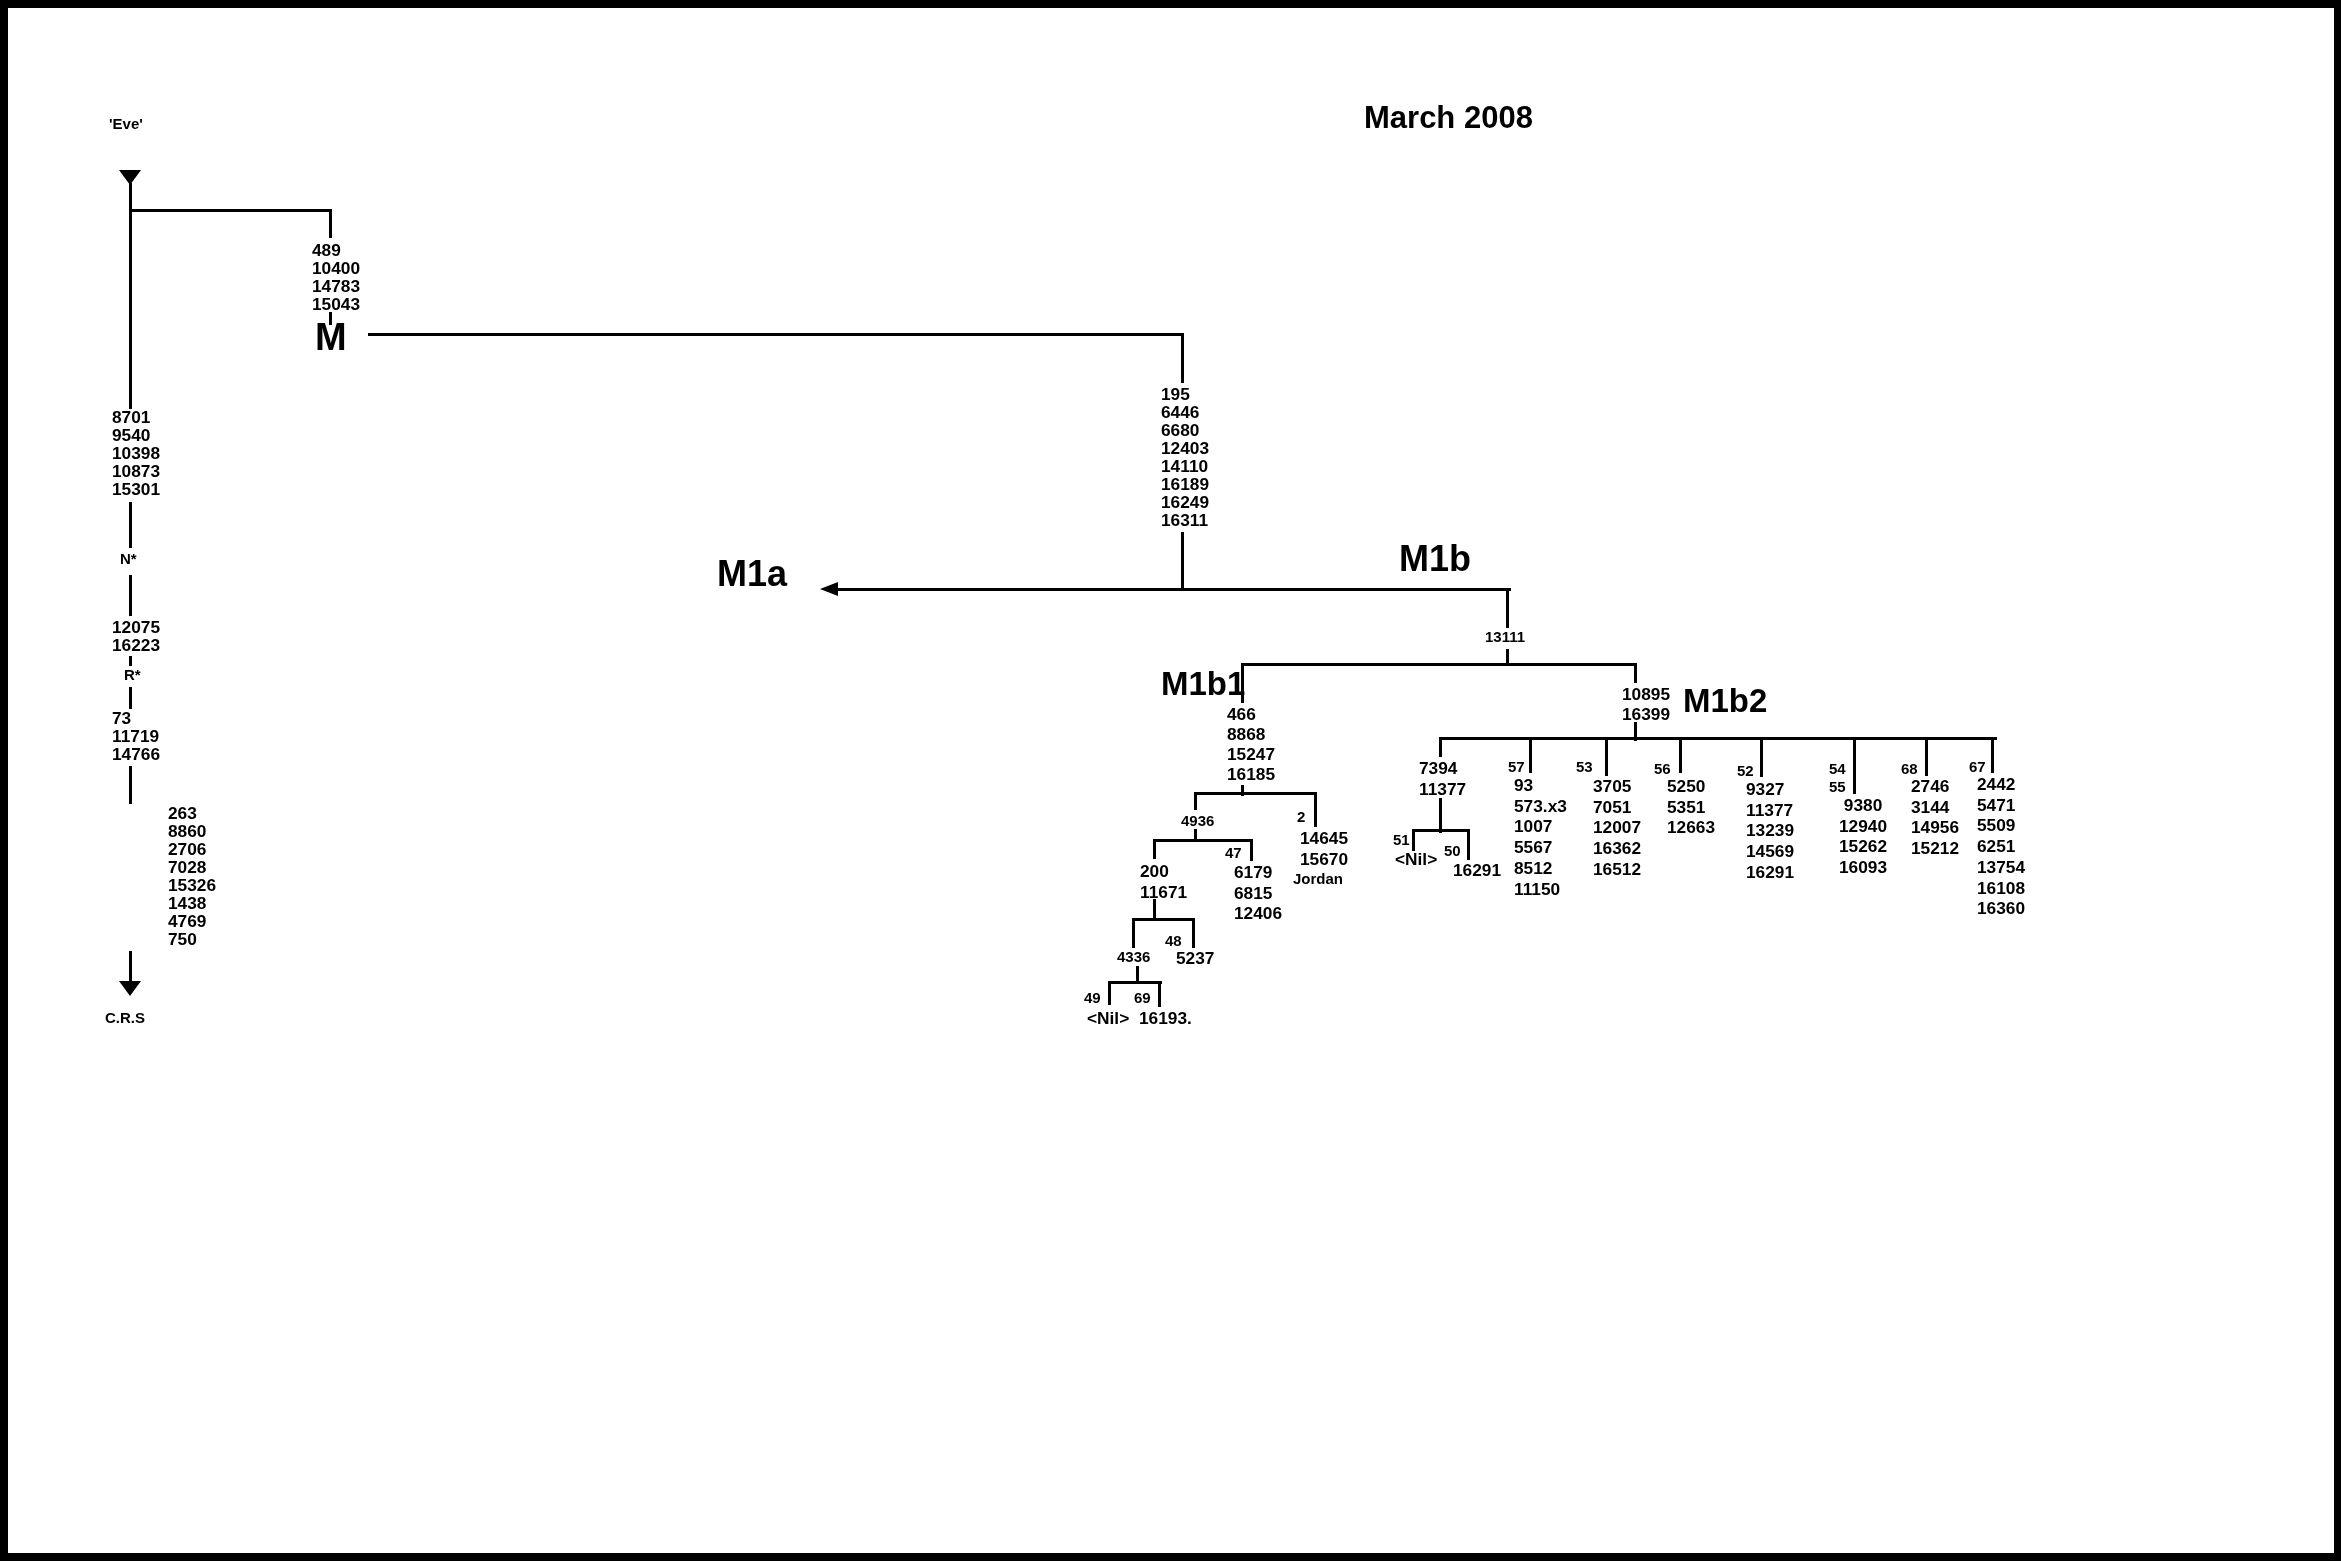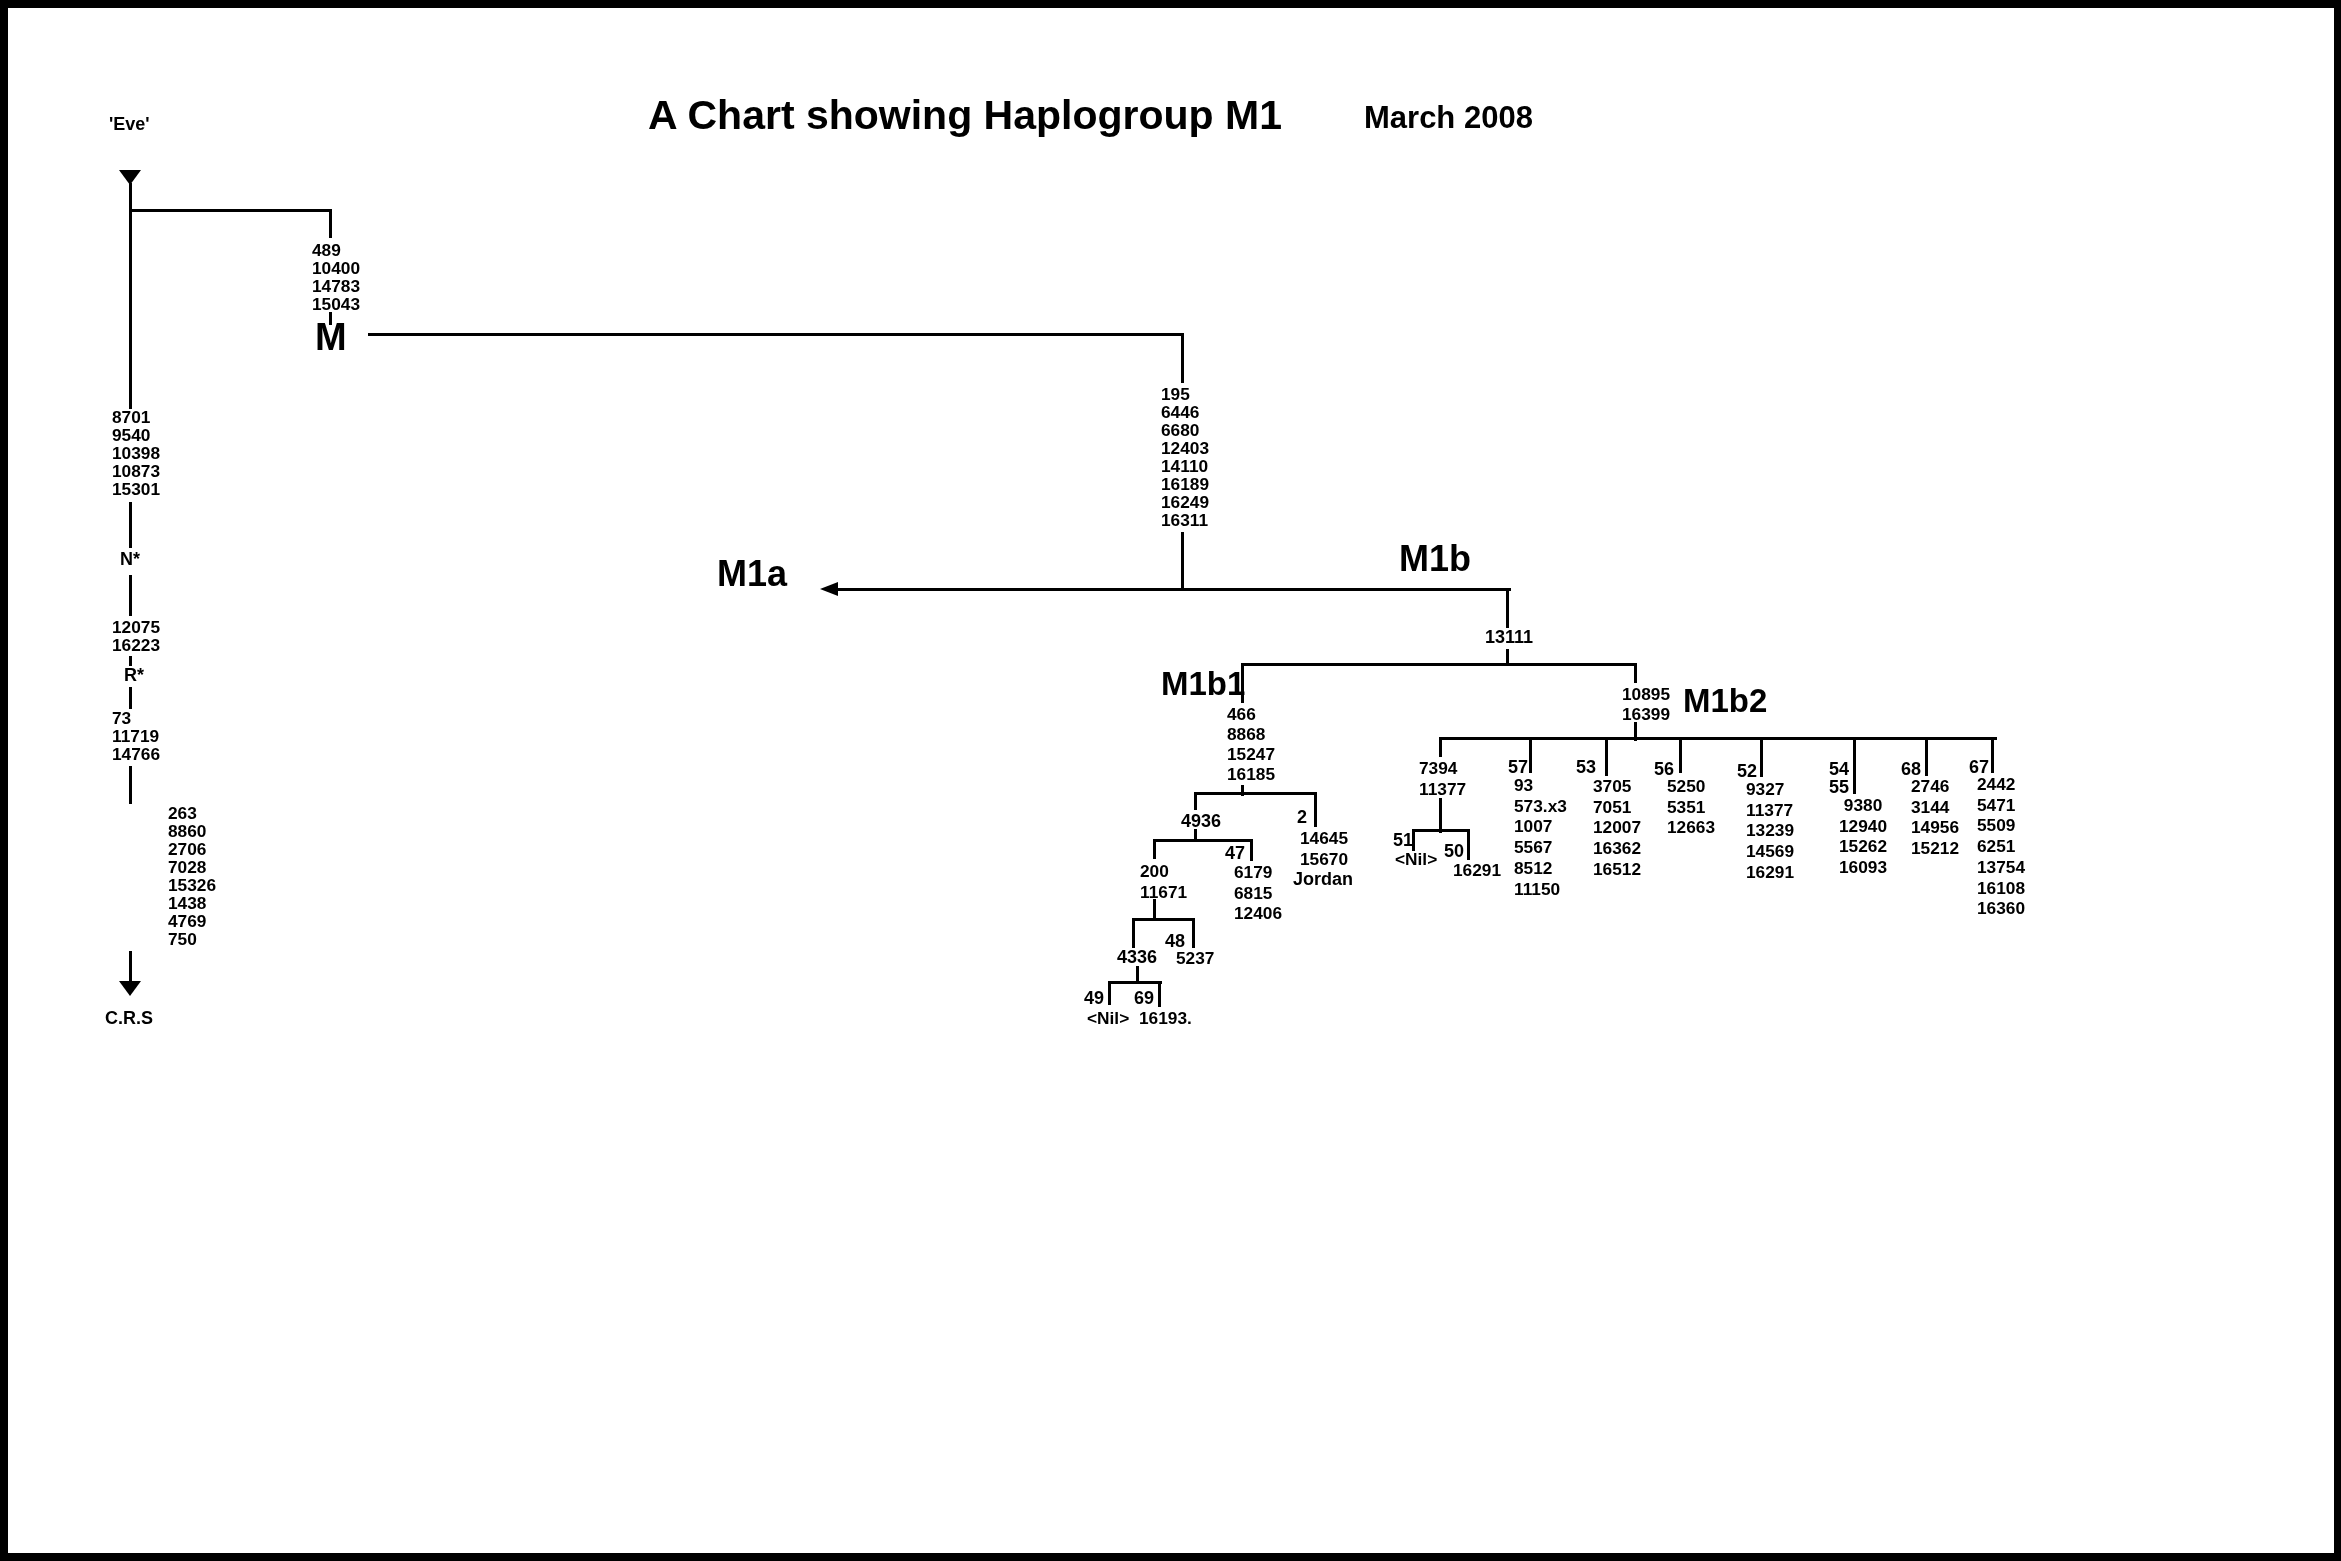--- a/index.html
+++ b/index.html
@@ -12,40 +12,39 @@
     font-family:"Liberation Sans","DejaVu Sans",sans-serif;
     font-weight:bold;
     color:#000;
     overflow:hidden;
   }
   .txt{position:absolute;white-space:pre-line;}
   .mut{font-size:17.3px;line-height:20.7px;}
   .lh22{line-height:18px;}
   .lh24{line-height:20px;}
   .lh21{line-height:17.3px;}
-  .small-label{position:absolute;font-size:18px;line-height:18px;white-space:pre-line;}
+  .small-label{position:absolute;font-size:15px;line-height:18px;white-space:pre-line;}
   .big{position:absolute;font-size:36px;line-height:36px;}
   .mid{position:absolute;font-size:33px;line-height:33px;}
   .hl{position:absolute;height:3.3px;background:#000;}
   .vl{position:absolute;width:3.3px;background:#000;}
   .tri-down{position:absolute;width:0;height:0;
     border-left:11.6px solid transparent;border-right:11.6px solid transparent;
     border-top:15px solid #000;}
   .tri-left{position:absolute;width:0;height:0;
     border-top:7.4px solid transparent;border-bottom:7.4px solid transparent;
     border-right:18px solid #000;}
   #title{position:absolute;left:640px;top:86px;font-size:41px;line-height:43px;}
   #date{position:absolute;left:1356px;top:93px;font-size:31px;line-height:33px;}
 </style>
 </head>
 <body>
 
 <div id="frame">
 
-  <div id="title">A Chart showing Haplogroup M1</div>
   <div id="date">March  2008</div>
 
   <div class="small-label" style="left:101px;top:107px;">'Eve'</div>
   <div class="tri-down" style="left:111px;top:162px;"></div>
   <div class="vl" style="left:121px;top:175px;height:226px;"></div>
   <div class="hl" style="left:121px;top:201px;width:202px;"></div>
   <div class="vl" style="left:321px;top:201px;height:29px;"></div>
 
   <div class="txt mut lh22" style="left:104px;top:400px;">8701
 9540

